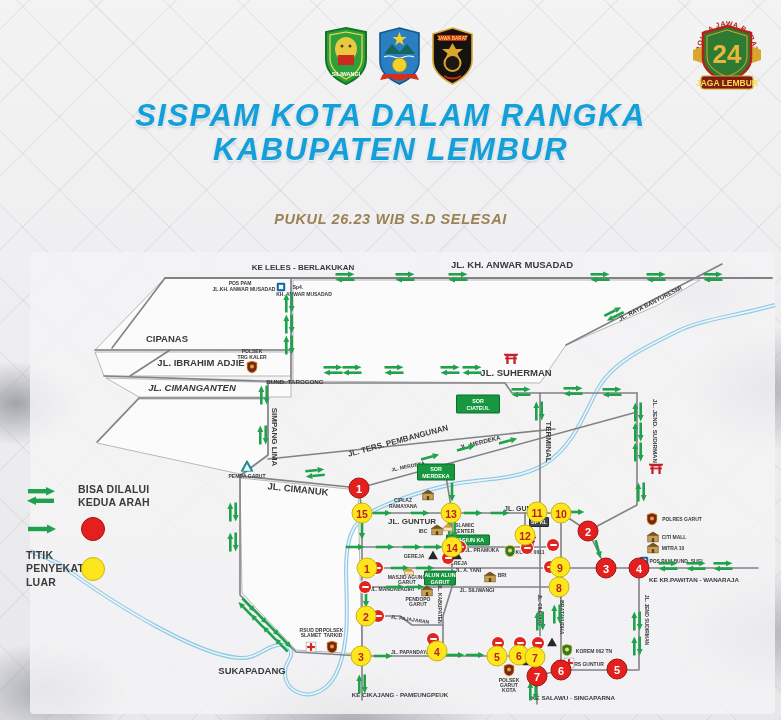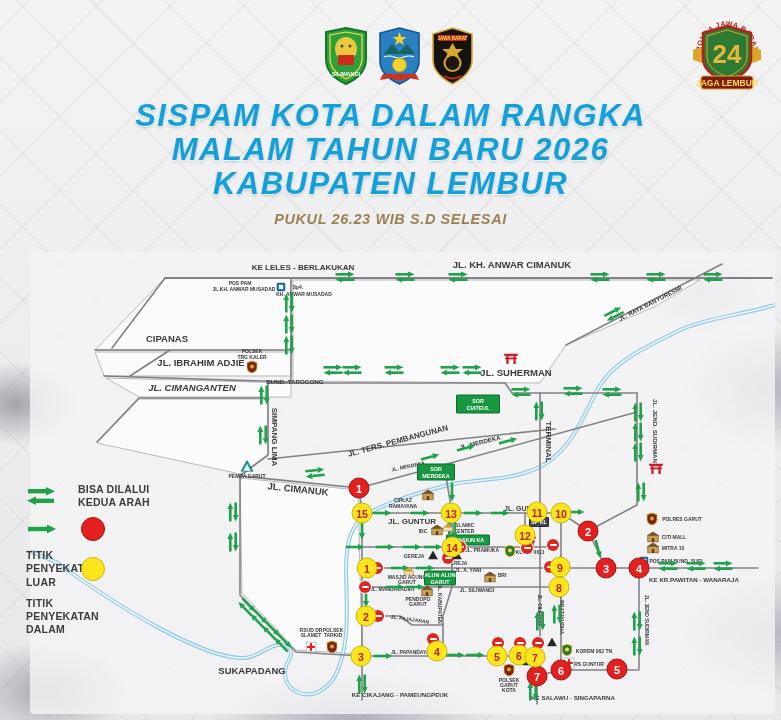--- a/index.html
+++ b/index.html
@@ -109,21 +109,20 @@
       <path d="M38,16 L62,23 V48 Q62,63 38,72 Q14,63 14,48 V23 Z" fill="#2d7a33" stroke="#b3231a" stroke-width="2.5"></path>
       <path d="M38,20 L58,26 V47 Q58,59 38,67 Q18,59 18,47 V26 Z" fill="none" stroke="#d9a62e" stroke-width="1"></path>
       <text x="38" y="53" text-anchor="middle" font-size="26" font-weight="bold" fill="#e8b73a">24</text>
       <rect x="12" y="66" width="52" height="13" rx="3" fill="#7e1d12" stroke="#d9a62e" stroke-width="1.2"></rect>
       <text x="38" y="75.5" text-anchor="middle" font-size="8.5" font-weight="bold" fill="#ffd94d">JAGA LEMBUR</text>
     </svg>
   </div>
 
   <div class="title">
     <div class="title-line">SISPAM KOTA DALAM RANGKA</div>
-    <div class="title-line">MALAM TAHUN BARU 2026</div>
     <div class="title-line">KABUPATEN LEMBUR</div>
   </div>
   <div class="subtitle">
     <div class="subtitle-line">PUKUL 26.23 WIB S.D SELESAI</div>
   </div>
 
   <div class="map">
     <svg class="map-base" width="781" height="720" viewBox="0 0 781 720">
       <rect x="30" y="252" width="745" height="462" rx="4" fill="#f4f4f5" opacity="0.82"></rect>
       <g fill="#fbfbfc" stroke="#a8a8ac" stroke-width="0.8">
@@ -165,21 +164,21 @@
         <path d="M366,616 H400 L412,625 H443"></path>
         <path d="M361,656 H537"></path>
         <path d="M537,676 L561,670 H639"></path>
         <path d="M535,657 V676 M537,676 V704"></path>
         <path d="M240,476 V595 L296,652 L361,656"></path>
         <path d="M525,513 V547"></path>
       </g>
     </svg>
     <div id="map-overlay">
         <div class="ov lbl md" style="left: 303px; top: 267px;">KE LELES - BERLAKUKAN</div>
-        <div class="ov lbl lg" style="left: 512px; top: 264px;">JL. KH. ANWAR CIMANUK</div>
+        <div class="ov lbl lg" style="left: 512px; top: 264px;">JL. KH. ANWAR MUSADAD</div>
         <div class="ov lbl xxs" style="left: 298px; top: 287px;">Sp4.</div>
         <div class="ov lbl xxs" style="left: 304px; top: 294px;">KH. ANWAR MUSADAD</div>
         <div class="ov lbl xxs" style="left: 240px; top: 283px;">POS PAM</div>
         <div class="ov lbl xxs" style="left: 244px; top: 289px;">JL.KH. ANWAR MUSADAD</div>
         <div class="ov lbl lg" style="left: 167px; top: 338px;">CIPANAS</div>
         <div class="ov lbl lg" style="left: 201px; top: 362px;">JL. IBRAHIM ADJIE</div>
         <div class="ov lbl xxs" style="left: 252px; top: 351px;">POLSEK</div>
         <div class="ov lbl xxs" style="left: 252px; top: 357px;">TRG KALER</div>
         <div class="ov lbl lg" style="left: 192px; top: 387px; font-style: italic;">JL. CIMANGANTEN</div>
         <div class="ov lbl xs" style="left: 295px; top: 381px;">BUND. TAROGONG</div>
@@ -970,16 +969,15 @@
           <polygon points="21,0.6 30,5 21,9.4" fill="#1fa24b"></polygon>
       </svg>
     </span>
     <span class="lg-sym">
         <span class="lg-dot red"></span>
       </span>
     <span class="lg-txt">TITIK PENYEKATAN LUAR</span>
     <span class="lg-sym">
         <span class="lg-dot yellow"></span>
       </span>
-    <span class="lg-txt">TITIK PENYEKATAN DALAM</span>
   </div>
 
 </div>
 
 </body></html>

